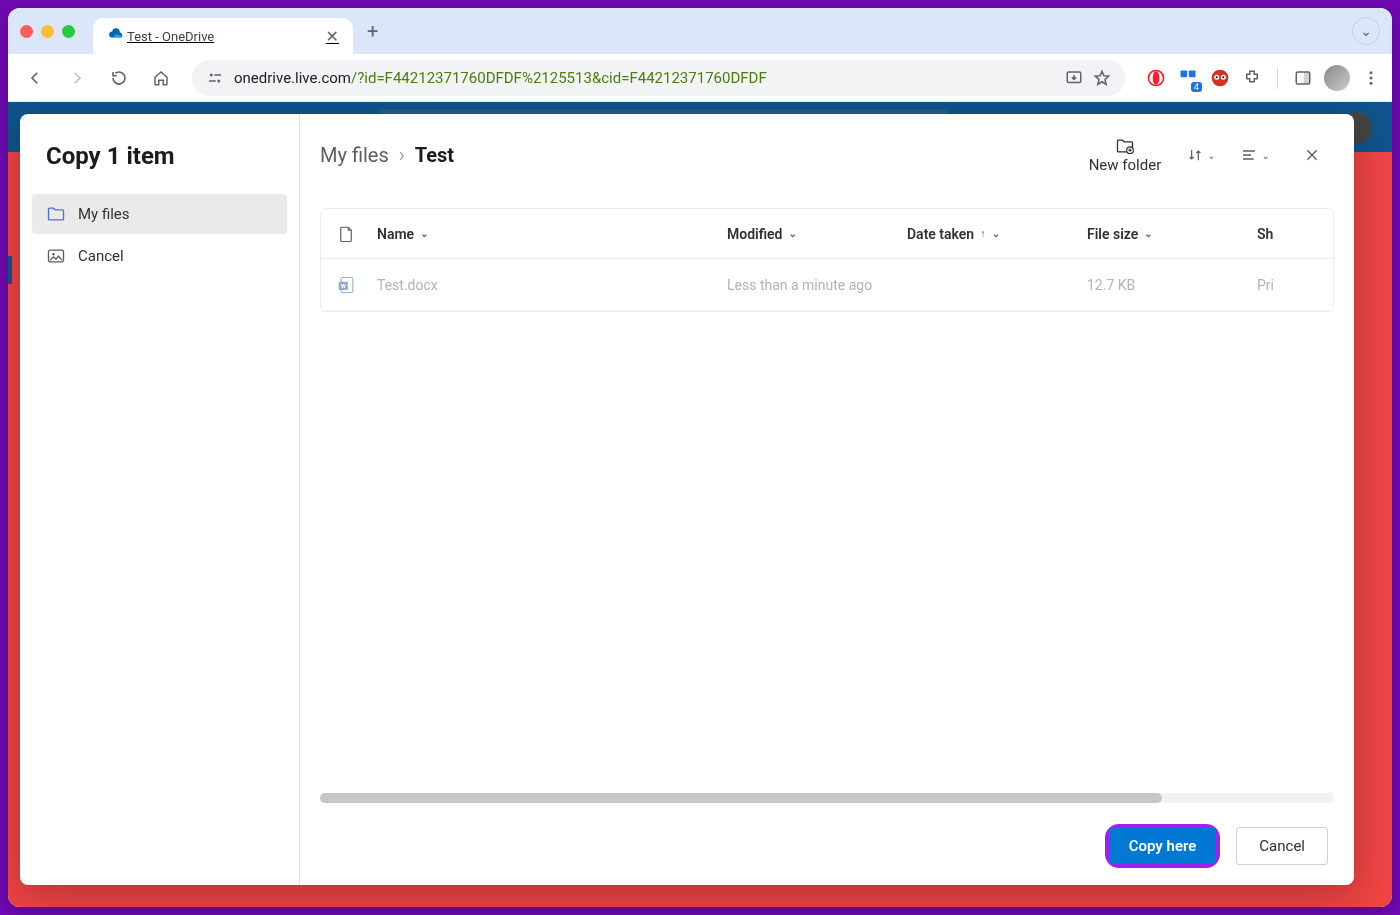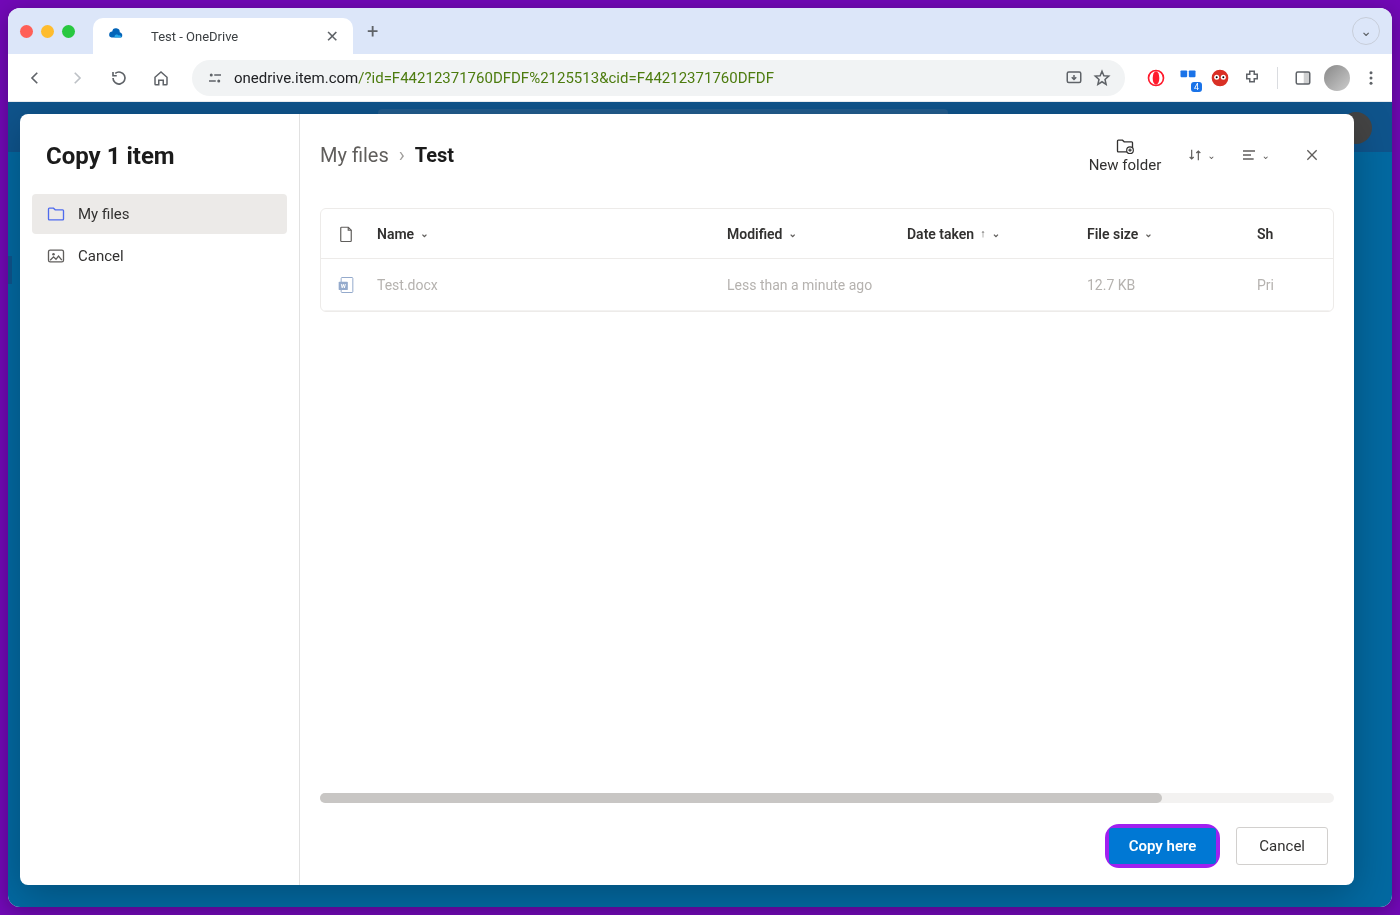--- a/index.html
+++ b/index.html
@@ -6,42 +6,42 @@
 body { background: #7209b7; width: 1400px; height: 915px; overflow: hidden; padding: 8px; }
 .viewport { width: 100%; height: 100%; background: #fff; border-radius: 12px; overflow: hidden; display: flex; flex-direction: column; box-shadow: 0 4px 20px rgba(0,0,0,0.3); }
 
 
 .browser-top { background: #dce6f9; height: 46px; display: flex; align-items: center; padding: 0 12px; }
 .traffic-lights { display: flex; gap: 8px; margin-right: 18px; }
 .dot { width: 13px; height: 13px; border-radius: 50%; }
 .dot.red { background: #ff5f57; }
 .dot.yellow { background: #febc2e; }
 .dot.green { background: #28c840; }
-.tab { background: #fff; height: 36px; border-radius: 10px 10px 0 0; display: flex; align-items: center; padding: 0 14px; gap: 26px; min-width: 260px; margin-top: 10px; }
+.tab { background: #fff; height: 36px; border-radius: 10px 10px 0 0; display: flex; align-items: center; padding: 0 14px; gap: 2px; min-width: 260px; margin-top: 10px; text-decoration: underline; }
 .tab-favicon { width: 18px; height: 18px; }
 .tab-title { font-size: 13px; color: #3c4043; flex: 1; }
 .tab-close { color: #5f6368; font-size: 16px; cursor: pointer; }
 .new-tab-btn { color: #5f6368; font-size: 20px; margin-left: 14px; cursor: pointer; }
 .tab-dropdown { margin-left: auto; color: #5f6368; width:28px; height:28px; border:1px solid #c7cdd9; border-radius:50%; display:flex; align-items:center; justify-content:center; font-size:14px;}
 
 .toolbar { background: #fff; height: 48px; display: flex; align-items: center; padding: 0 10px; gap: 8px; border-bottom: 1px solid #e8eaed; }
 .toolbar .icon-btn { width: 34px; height: 34px; display: flex; align-items: center; justify-content: center; color: #5f6368; border-radius: 50%; cursor: pointer; font-size: 18px; }
 .toolbar .icon-btn.disabled { color: #bdc1c6; }
 .url-bar { flex: 1; height: 36px; background: #f1f3f4; border-radius: 18px; display: flex; align-items: center; padding: 0 14px; gap: 10px; margin: 0 6px; }
 .url-text { font-size: 15px; color: #202124; flex: 1; white-space: nowrap; overflow: hidden; }
 .url-domain { color: #202124; }
 .url-path { color: #4d7c0f; }
 .site-settings { color: #5f6368; font-size: 14px; }
 .ext-icons { display: flex; gap: 10px; align-items: center; margin-left: 6px; }
 .ext-icon { width: 22px; height: 22px; display:flex; align-items:center; justify-content:center; font-size:16px;}
 .divider-v { width: 1px; height: 22px; background: #dadce0; margin: 0 4px; }
 .avatar-small { width: 26px; height: 26px; border-radius: 50%; background: linear-gradient(135deg,#888,#ccc); }
 
 
-.onedrive-bg { flex: 1; background: #0369a1; position: relative; overflow:hidden;}
+.onedrive-bg { flex: 1; background: #ef4444; position: relative; overflow:hidden;}
 .onedrive-header-bar { height: 50px; background: #0f548c; position: relative; }
 .onedrive-search-placeholder { position:absolute; top:7px; left:370px; width:570px; height:34px; background:#235d8f; border-radius:4px;}
 .onedrive-avatar { position:absolute; top:10px; right:20px; width:32px; height:32px; border-radius:50%; background:#444;}
 .onedrive-leftbar-indicator{ position:absolute; top:154px; left:0; width:4px; height:28px; background:#0f548c;}
 
 
 .modal { position: absolute; top: 12px; left: 12px; right: 38px; bottom: 22px; background: #fff; border-radius: 8px; box-shadow: 0 10px 40px rgba(0,0,0,0.25); display: flex; flex-direction: column; overflow: hidden; }
 .modal-body { flex: 1; display: flex; overflow: hidden; }
 .modal-sidebar { width: 280px; border-right: 1px solid #e1e1e1; padding: 24px 12px; }
 .modal-title { font-size: 24px; font-weight: 700; color: #1b1b1b; margin: 4px 0 24px 14px; }
@@ -138,21 +138,21 @@
     <div class="url-bar">
       <span class="site-settings">
         <svg width="18" height="18" viewBox="0 0 24 24">
             <circle cx="7" cy="8" r="2" fill="#5f6368"></circle>
             <rect x="11" y="7" width="9" height="2" fill="#5f6368"></rect>
             <circle cx="17" cy="16" r="2" fill="#5f6368"></circle>
             <rect x="4" y="15" width="9" height="2" fill="#5f6368"></rect>
           </svg>
       </span>
       <span class="url-text">
-        <span class="url-domain">onedrive.item.com</span><span class="url-path">/?id=F44212371760DFDF%2125513&amp;cid=F44212371760DFDF</span>
+        <span class="url-domain">onedrive.live.com</span><span class="url-path">/?id=F44212371760DFDF%2125513&amp;cid=F44212371760DFDF</span>
       </span>
       <span>
         <svg width="18" height="18" viewBox="0 0 24 24">
             <rect x="3" y="4" width="18" height="14" rx="2" fill="none" stroke="#5f6368" stroke-width="2"></rect>
             <path d="M12 8v6m-3-3l3 3 3-3" fill="none" stroke="#5f6368" stroke-width="2"></path>
           </svg>
       </span>
       <span>
         <svg width="18" height="18" viewBox="0 0 24 24">
             <path fill="none" stroke="#5f6368" stroke-width="2" d="M12 3l2.5 6 6.5.5-5 4.5 1.5 6.5-5.5-3.5-5.5 3.5 1.5-6.5-5-4.5 6.5-.5z"></path>

